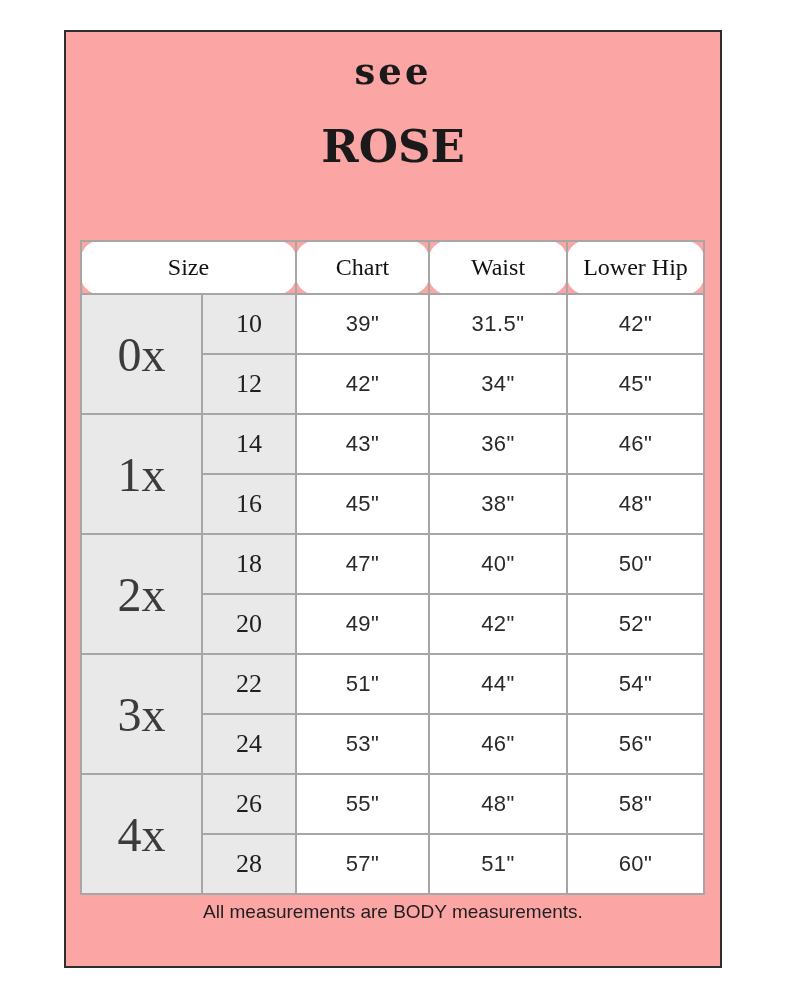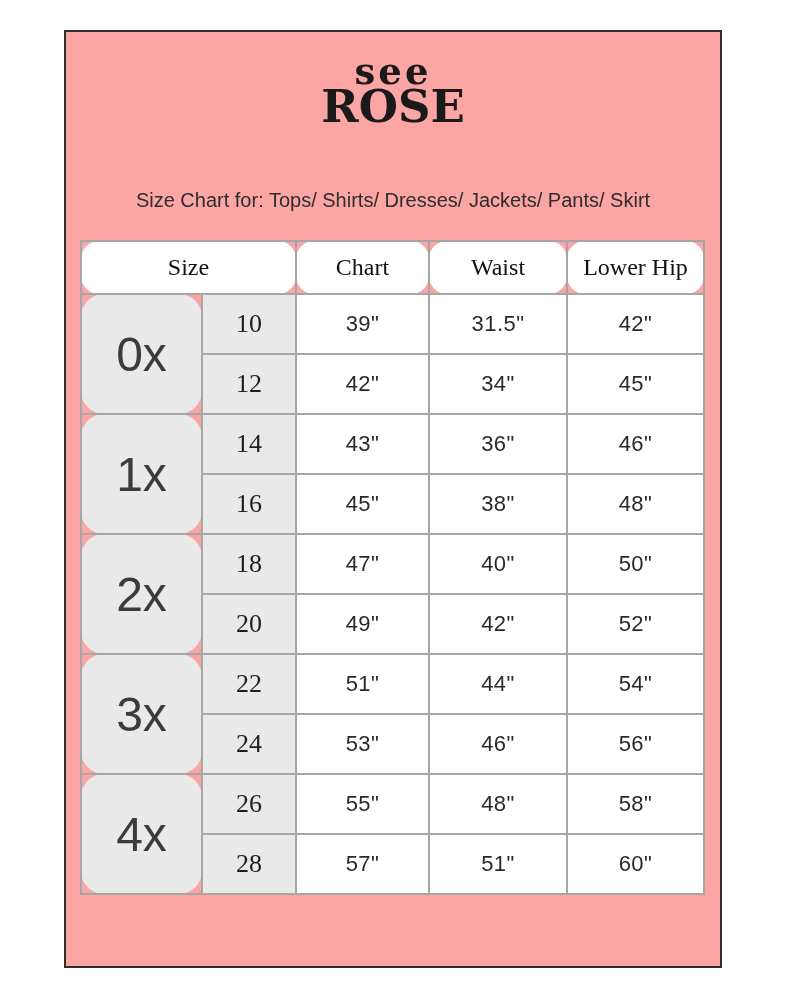--- a/index.html
+++ b/index.html
@@ -20,21 +20,21 @@
   }
   .logo {
     position: absolute;
     top: 24px; left: 0; right: 0;
     text-align: center;
     font-family: "DejaVu Serif", serif;
     font-weight: bold;
     color: #1a1a1a;
   }
   .logo-see  { font-size: 37px; line-height: 31px; letter-spacing: 3px; }
-  .logo-rose { font-size: 45px; line-height: 39px; letter-spacing: 0px; }
+  .logo-rose { font-size: 45px; line-height: 39px; letter-spacing: 0px; margin-top: 40px; }
   .logo-go   { font-size: 40px; line-height: 35px; letter-spacing: 1px; }
   .subtitle {
     position: absolute;
     top: 157px; left: 0; right: 0;
     text-align: center;
     font-size: 20px;
     color: #2d2d2d;
   }
   table.size-chart {
     position: absolute;
@@ -55,24 +55,23 @@
   .size-chart th {
     font-family: "Liberation Serif", serif;
     font-weight: normal;
     font-size: 24px;
     color: #111111;
     background: #ffffff;
     border-radius: 18px;
   }
   td.group {
     background: #e9e9e9;
-    font-family: Liberation Sans, sans-serif;
+    font-family: Liberation Serif, serif;
     font-size: 48px;
     color: #3b3b3b;
-    border-radius: 23px;
   }
   td.sub {
     background: #e9e9e9;
     font-family: "Liberation Serif", serif;
     font-size: 26px;
     color: #1f1f1f;
   }
   td.val {
     background: #ffffff;
     font-size: 22px;
@@ -91,21 +90,20 @@
 </head>
 <body>
 
 <div class="frame">
 
   <div class="logo">
     <div class="logo-see">see</div>
     <div class="logo-rose">ROSE</div>
   </div>
 
-  <div class="subtitle">Size Chart for: Tops/ Shirts/ Dresses/ Jackets/ Pants/ Skirt</div>
 
   <table class="size-chart">
     <colgroup>
       <col style="width:121px">
         <col style="width:94px">
         <col style="width:133px">
         <col style="width:138px">
         <col style="width:137px">
     </colgroup>
     <thead>
@@ -183,15 +181,16 @@
       <tr>
         <td class="sub">28</td>
         <td class="val">57"</td>
         <td class="val">51"</td>
         <td class="val">60"</td>
       </tr>
     </tbody>
   </table>
 
   <div class="footer">
+    <div>All measurements are BODY measurements.</div>
   </div>
 
 </div>
 
 </body></html>

